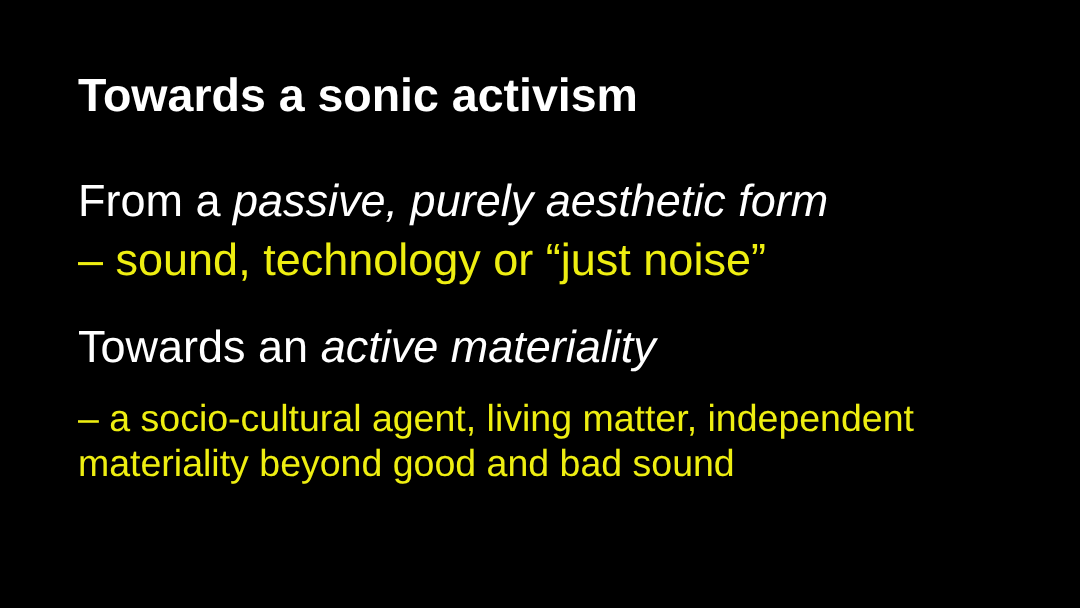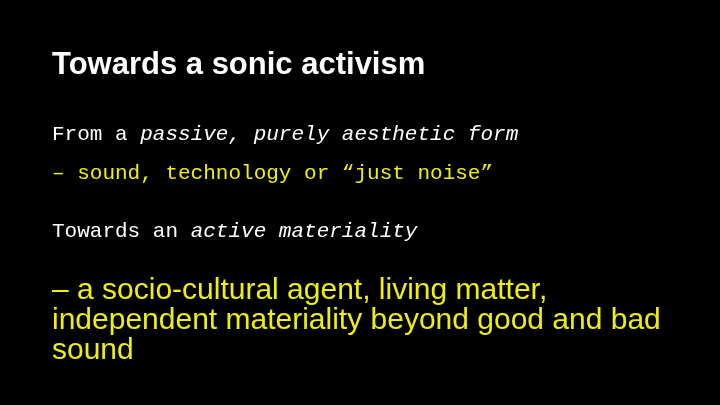--- a/index.html
+++ b/index.html
@@ -38,40 +38,39 @@
   .body-block {
     position: absolute;
     left: 52px;
     width: 632px;
   }
 
   .block-one { top: 120px; }
   .block-two { top: 217px; }
 
   .line {
-    font-size: 21px;
+    font-size: 30px;
     line-height: 30px;
     color: #ffffff;
     font-weight: normal;
     margin: 0;
-    font-family: Liberation Mono, monospace;
   }
 
   .line-white { color: #ffffff; }
 
   .line-yellow {
     color: #eeee11;
     margin-top: 9px;
   }
 
   .paragraph-yellow {
     color: #eeee11;
-    font-size: 30px;
+    font-size: 25px;
     line-height: 30px;
-    margin-top: 27px;
+    margin-top: 17px;
   }
 
   .italic { font-style: italic; }
   .regular { font-style: normal; }
 </style>
 </head>
 <body>
 
 <div class="slide">
 

